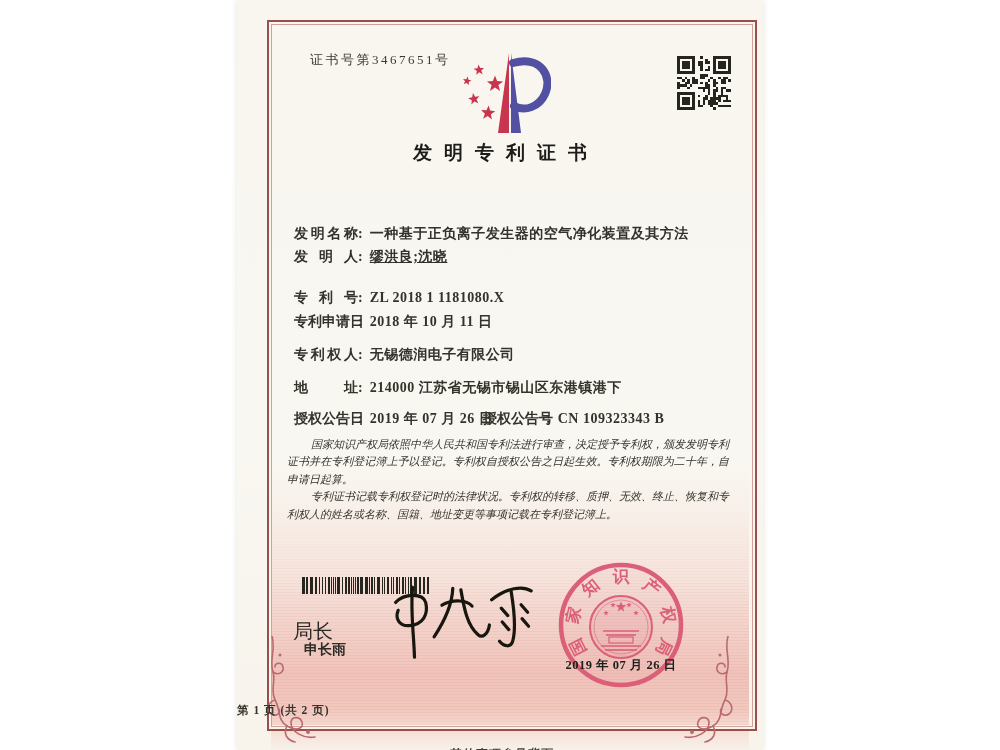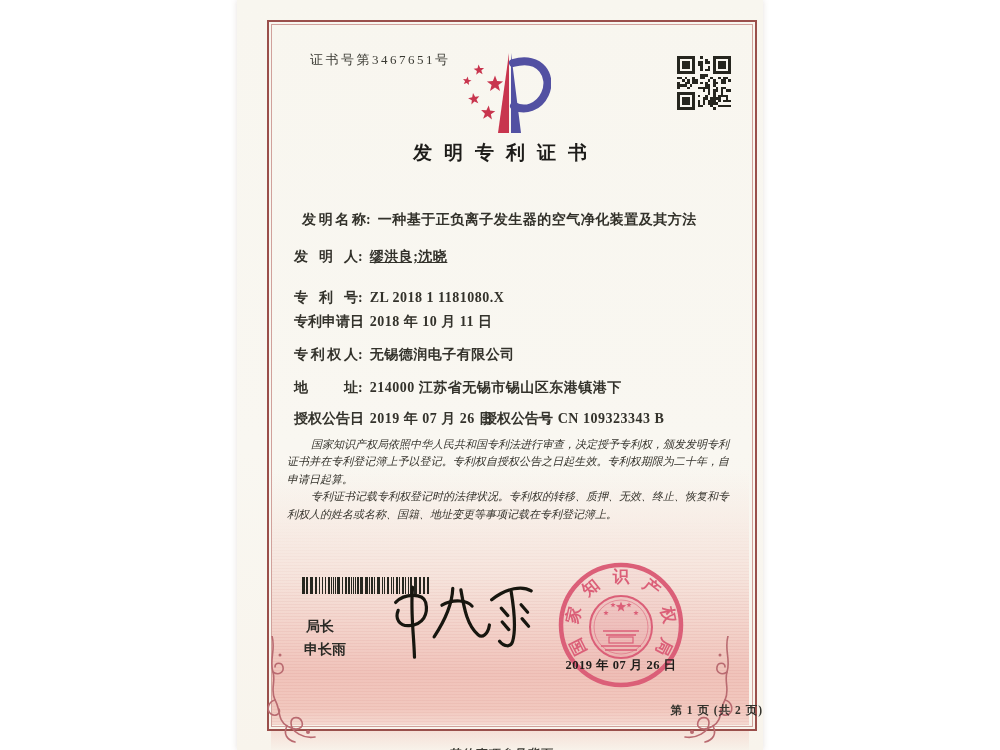--- a/index.html
+++ b/index.html
@@ -32,27 +32,27 @@
   .frow{position:absolute;left:0;height:20px;font-size:14px;color:#33322b;font-weight:600;white-space:nowrap;}
   .flabel{display:inline-block;width:64px;text-align:justify;text-align-last:justify;}
   .fcolon{display:inline-block;margin-right:7px;}
   .fvalue{letter-spacing:.5px;}
   .fpair2{position:absolute;left:189px;top:0;}
   .flabel2{display:inline-block;width:63px;text-align:justify;text-align-last:justify;}
   .paras{position:absolute;left:50px;top:436px;width:442px;font-size:11px;line-height:17.4px;
          font-style:italic;color:#35332c;text-align:justify;font-weight:400;}
   .paras p{margin:0;text-indent:24px;}
   .barcode{position:absolute;left:65px;top:577px;}
-  .director-label{position:absolute;left:69px;top:618px;font-size:14px;font-weight:bold;color:#2c2b26;}
+  .director-label{position:absolute;left:56px;top:618px;font-size:20px;font-weight:normal;color:#2c2b26;}
   .director-name{position:absolute;left:67px;top:641px;font-size:14px;font-weight:bold;color:#2c2b26;}
   .signature{position:absolute;left:148px;top:578px;}
   .seal{position:absolute;left:320px;top:561px;}
   .seal-date{position:absolute;left:318px;top:657px;width:132px;text-align:center;
              font-size:12.5px;font-weight:bold;color:#1e1d1a;letter-spacing:.5px;}
-  .page-info{position:absolute;left:0;top:703px;width:100%;text-align:right;
+  .page-info{position:absolute;left:0;top:703px;width:100%;text-align:left;
              font-size:11.5px;color:#33322c;font-weight:600;letter-spacing:1px;}
   .back-note{position:absolute;left:0;top:746px;width:100%;text-align:center;
              font-size:12px;font-style:italic;font-weight:600;color:#3b3a33;letter-spacing:1px;}
   .flourish{position:absolute;}
 </style>
 </head>
 <body>
 
 <div class="stage">
   <div class="paper">
@@ -226,21 +226,21 @@
           <rect x="41.142857142857146" y="5.142857142857143" width="7.714285714285715" height="7.714285714285715" fill="#26261f"></rect>
           <rect x="0" y="36" width="18" height="18"></rect>
           <rect x="2.5714285714285716" y="38.57142857142858" width="12.857142857142858" height="12.857142857142858" fill="#f9f7f1"></rect>
           <rect x="5.142857142857143" y="41.142857142857146" width="7.714285714285715" height="7.714285714285715" fill="#26261f"></rect>
         </g>
     </svg>
 
     <div class="title">发明专利证书</div>
 
     <div class="fields">
-      <div class="frow" style="top:211px;margin-left:8px;">
+      <div class="frow" style="top:225px;">
         <span class="flabel">发明名称</span><span class="fcolon">:</span><span class="fvalue">一种基于正负离子发生器的空气净化装置及其方法</span>
       </div>
       <div class="frow" style="top:248px;text-decoration:underline;">
         <span class="flabel">发明人</span><span class="fcolon">:</span><span class="fvalue">缪洪良;沈晓</span>
       </div>
       <div class="frow" style="top:283px;margin-top:6px;">
         <span class="flabel">专利号</span><span class="fcolon">:</span><span class="fvalue">ZL 2018 1 1181080.X</span>
       </div>
       <div class="frow" style="top:313px;">
         <span class="flabel">专利申请日</span><span class="fcolon">:</span><span class="fvalue">2018 年 10 月 11 日</span>

